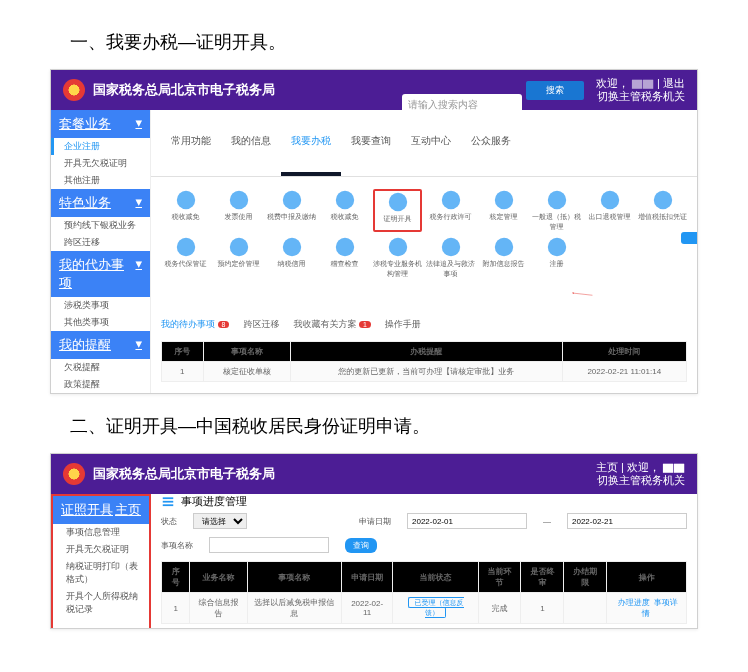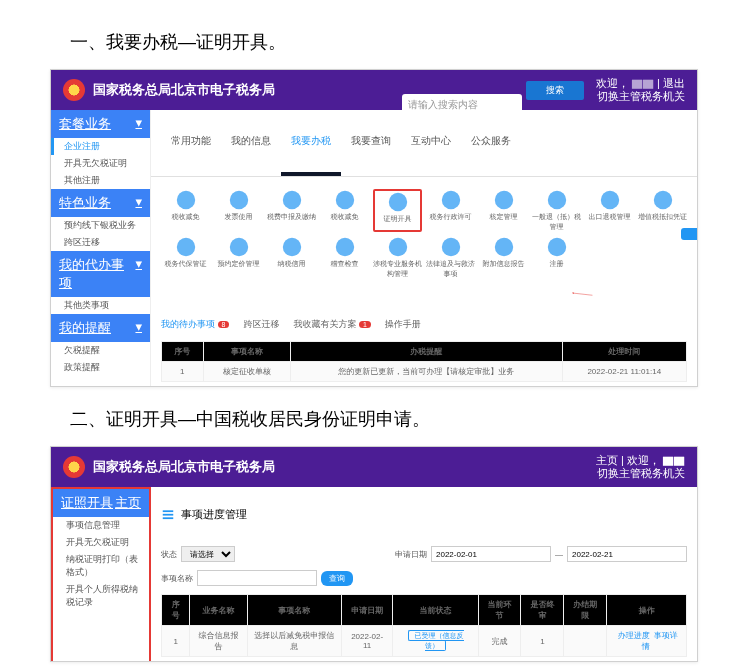--- a/index.html
+++ b/index.html
@@ -37,23 +37,23 @@
   .count-badge { background:#e53935; color:#fff; border-radius:8px; font-size:7px; padding:0 4px; }
   
   table.data { width:calc(100% - 20px); margin:4px 10px; border-collapse:collapse; font-size:8px; }
   table.data th, table.data td { border:1px solid #eee; padding:4px 6px; text-align:center; color:#666; background:#fafafa; }
   table.data th { background:#000000; }
   
   .floater { position:absolute; right:0; top:50%; width:16px; background:#2196f3; color:#fff; font-size:8px; writing-mode:vertical-rl; padding:6px 2px; border-radius:3px 0 0 3px; }
   .section-rel { position:relative; }
   
   
-  .content-header { display:flex; align-items:center; font-size:11px; padding:20px 10px; gap:6px; }
+  .content-header { display:flex; align-items:center; font-size:11px; padding:0 10px; gap:6px; }
   .content-header svg { width:14px; height:14px; }
-  .filter-row { display:flex; align-items:center; font-size:8px; padding:4px 10px; gap:4px; color:#555; }
+  .filter-row { display:flex; align-items:center; font-size:8px; padding:4px 10px; gap:16px; color:#555; }
   .filter-row input, .filter-row select { font-size:8px; height:16px; border:1px solid #ccc; padding:0 4px; }
   .btn-blue { background:#2196f3; color:#fff; padding:2px 8px; border-radius:6px; font-size:8px; }
   .btn-outline { border:1px solid #2196f3; color:#2196f3; padding:1px 6px; border-radius:2px; font-size:7px; }
   .ops a { color:#2196f3; margin:0 2px; }
 </style>
 </head>
 <body>
 
 <div class="page">
 
@@ -82,20 +82,21 @@
         <div class="side-head">
             <span>特色业务</span>
             <span>▾</span>
           </div>
         <div class="side-item">预约线下银税业务</div>
         <div class="side-item">跨区迁移</div>
         <div class="side-head">
             <span>我的代办事项</span>
             <span>▾</span>
           </div>
+        <div class="side-item">涉税类事项</div>
         <div class="side-item">其他类事项</div>
         <div class="side-head">
             <span>我的提醒</span>
             <span>▾</span>
           </div>
         <div class="side-item">欠税提醒</div>
         <div class="side-item">政策提醒</div>
       </div>
       <div class="main">
         <div class="tabs">

